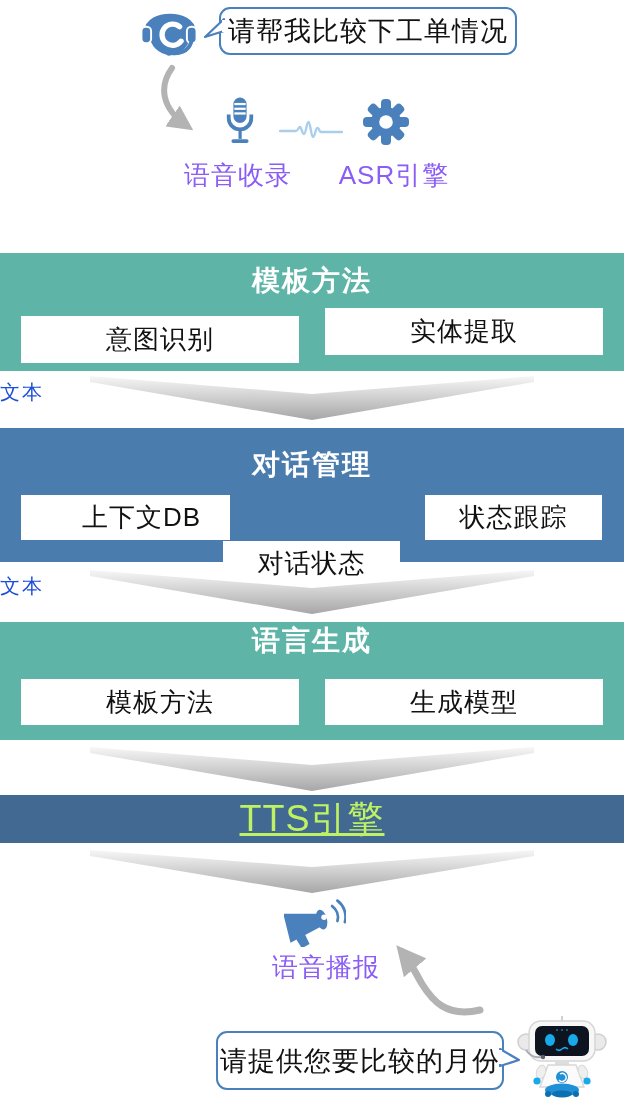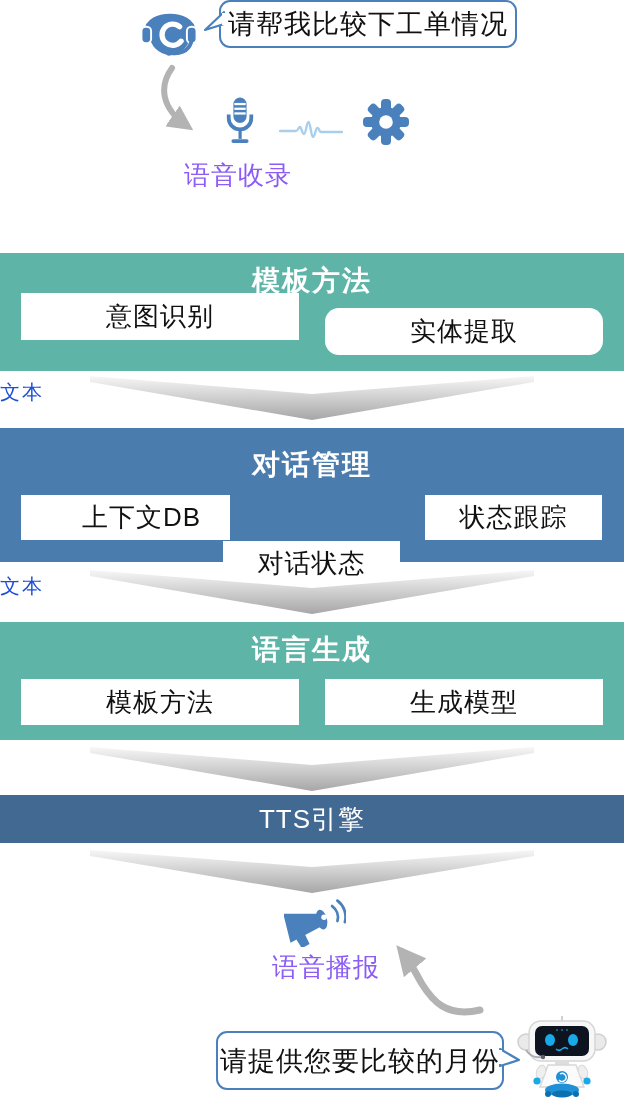--- a/index.html
+++ b/index.html
@@ -32,39 +32,39 @@
   .conn-label{
     position:absolute;left:0;top:3px;width:100%;text-align:left;
     font-size:20px;color:#1d4ed8;letter-spacing:2px;line-height:30px;
   }
   
   .txt-label{
     position:absolute;text-align:center;font-size:26px;color:#8b5cf6;letter-spacing:1px;
   }
   .tts-text{
     width:100%;height:100%;display:flex;align-items:center;justify-content:center;
-    color:#ffffff;font-size:26px;font-weight:400;letter-spacing:1px;
+    color:#bef264;font-size:36px;font-weight:400;letter-spacing:1px;text-decoration:underline;
   }
 </style>
 </head>
 <body>
 
 <div class="canvas">
 
   <svg class="abs" style="left:140px;top:5px;" width="58" height="55" viewBox="0 0 60 56">
     <path d="M8,27 C8,7 54,7 54,27" stroke="#4A80BC" stroke-width="7" fill="none"></path>
     <circle cx="31" cy="30" r="21" fill="#4A80BC"></circle>
     <path d="M41,22 a11,11 0 1 0 1.5,15" stroke="#fff" stroke-width="5.5" fill="none" stroke-linecap="round"></path>
     <rect x="1.5" y="22" width="10" height="17" rx="4.5" fill="#4A80BC" stroke="#fff" stroke-width="2"></rect>
     <rect x="48.5" y="22" width="10" height="17" rx="4.5" fill="#4A80BC" stroke="#fff" stroke-width="2"></rect>
     <path d="M53,38 C50,48 40,51 31,49" stroke="#4A80BC" stroke-width="4" fill="none" stroke-linecap="round"></path>
     <circle cx="30" cy="49" r="3" fill="#4A80BC"></circle>
   </svg>
 
-  <div class="bubble" style="left:219px;top:0;width:294px;height:44px;font-family:Liberation Mono, monospace;">
+  <div class="bubble" style="left:219px;top:7px;width:294px;height:44px;font-family:Liberation Mono, monospace;">
     <span>请帮我比较下工单情况</span>
     <svg class="tail" style="left:-17px;top:6px;" width="21" height="26" viewBox="0 0 21 26">
       <path d="M20,4 L1,22 L20,16 Z" fill="#fff" stroke="#4A80BC" stroke-width="2.2" stroke-linejoin="round"></path>
       <rect x="18" y="5" width="3" height="12" fill="#fff"></rect>
     </svg>
   </div>
 
   <svg class="abs" style="left:157px;top:64px;" width="46" height="82" viewBox="0 0 46 82">
     <defs>
       <marker id="ah1" viewBox="0 0 10 10" refX="7" refY="5" markerWidth="4.2" markerHeight="4.2" orient="auto">
@@ -95,25 +95,26 @@
       <rect x="19" y="1" width="10" height="46" rx="4"></rect>
       <rect x="19" y="1" width="10" height="46" rx="4" transform="rotate(45 24 24)"></rect>
       <rect x="19" y="1" width="10" height="46" rx="4" transform="rotate(90 24 24)"></rect>
       <rect x="19" y="1" width="10" height="46" rx="4" transform="rotate(135 24 24)"></rect>
       <circle cx="24" cy="24" r="15"></circle>
     </g>
     <circle cx="24" cy="24" r="6.8" fill="#fff"></circle>
   </svg>
 
   <div class="txt-label" style="left:158px;top:158px;width:160px;">语音收录</div>
+  <div class="txt-label" style="left:328px;top:158px;width:132px;">ASR引擎</div>
 
   <div class="stage stage-teal" style="top:253px;height:118px;">
     <div class="stage-title" style="padding-top:9px;">模板方法</div>
-    <div class="chip" style="left:21px;top:40px;width:278px;height:47px;line-height:47px;">意图识别</div>
-    <div class="chip" style="left:325px;top:55px;width:278px;height:47px;line-height:47px;border-radius:14px;">实体提取</div>
+    <div class="chip" style="left:21px;top:63px;width:278px;height:47px;line-height:47px;">意图识别</div>
+    <div class="chip" style="left:325px;top:55px;width:278px;height:47px;line-height:47px;">实体提取</div>
   </div>
 
   <div class="connector" style="top:374px;height:47px;">
     <svg width="624" height="47" viewBox="0 0 624 47">
       <defs>
           <linearGradient id="gch1" x1="0" y1="0" x2="0" y2="1">
         <stop offset="0" stop-color="#f7f7f7"></stop>
             <stop offset="1" stop-color="#a6a6a6"></stop>
       </linearGradient>
         </defs>
@@ -136,21 +137,21 @@
         <stop offset="0" stop-color="#f7f7f7"></stop>
             <stop offset="1" stop-color="#a6a6a6"></stop>
       </linearGradient>
         </defs>
       <polygon points="90,2 312,20 534,2 534,8 312,46 90,8" fill="url(#gch2)"></polygon>
     </svg>
     <div class="conn-label">文本</div>
   </div>
 
   <div class="stage stage-teal" style="top:622px;height:118px;">
-    <div class="stage-title" style="padding-top:9px;">语言生成</div>
+    <div class="stage-title" style="">语言生成</div>
     <div class="chip" style="left:325px;top:57px;width:278px;height:46px;line-height:46px;">生成模型</div>
     <div class="chip" style="left:21px;top:57px;width:278px;height:46px;line-height:46px;">模板方法</div>
   </div>
 
   <div class="connector" style="top:745px;height:47px;">
     <svg width="624" height="47" viewBox="0 0 624 47">
       <defs>
           <linearGradient id="gch3" x1="0" y1="0" x2="0" y2="1">
         <stop offset="0" stop-color="#f7f7f7"></stop>
             <stop offset="1" stop-color="#a6a6a6"></stop>

